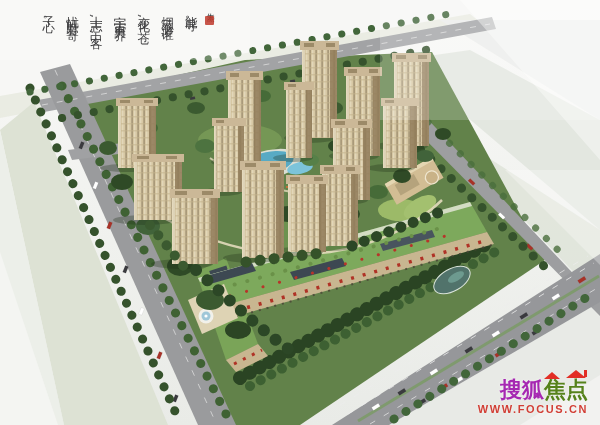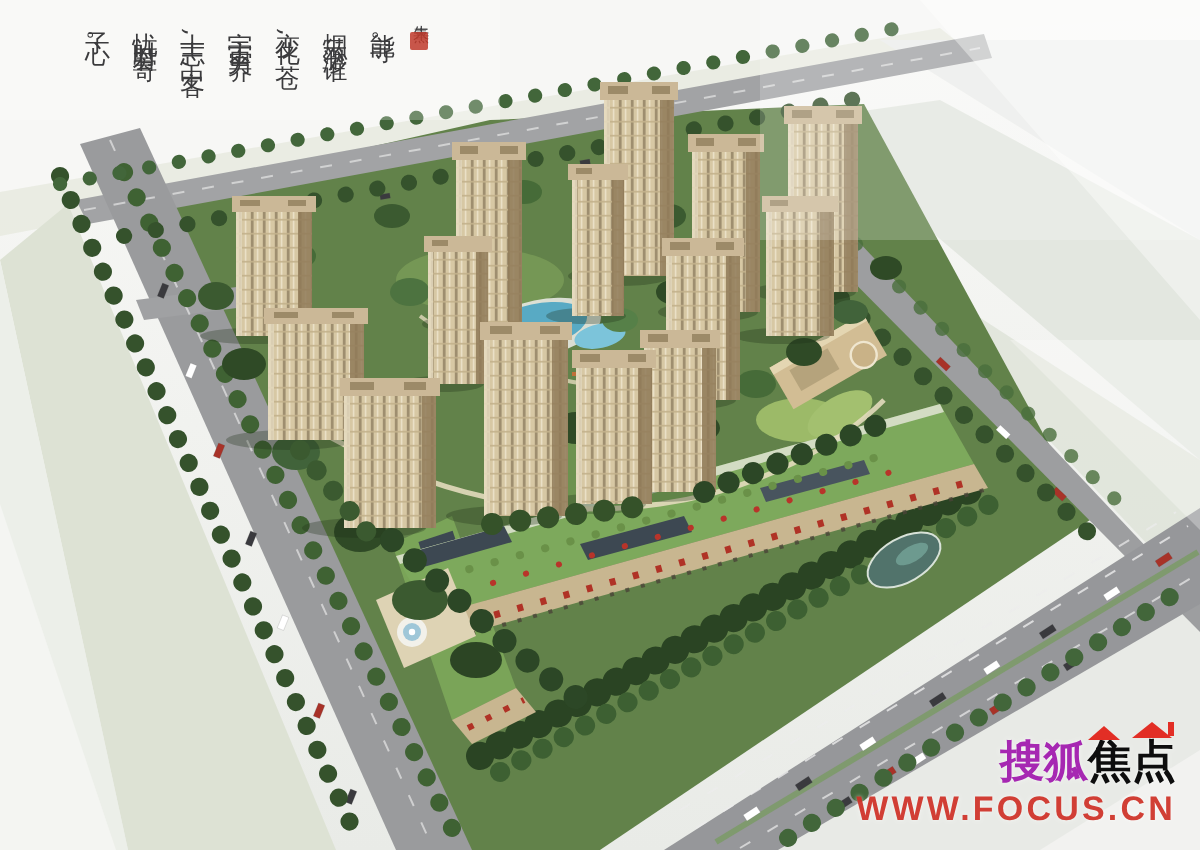--- a/index.html
+++ b/index.html
@@ -17,27 +17,27 @@
   .seal{display:inline-block;width:9px;height:9px;background:#c0392b;
         border-radius:1px;margin-top:4px;opacity:.85;}
 
   
   .watermark{position:absolute;right:12px;bottom:10px;text-align:right;
     font-family:"Liberation Sans",sans-serif;opacity:.94;}
   .wm-row{position:relative;display:inline-block;white-space:nowrap;
     font-weight:bold;font-size:22px;line-height:1;}
   .wm-sohu{color:#a21caf;text-shadow:0 0 2px #ffffffaa;}
   .wm-focus-wrap{position:relative;display:inline-block;padding-top:2px;}
-  .wm-focus{color:#000000;text-shadow:0 0 2px #ffffffaa;}
+  .wm-focus{color:#4d7c0f;text-shadow:0 0 2px #ffffffaa;}
   .roof{position:absolute;width:0;height:0;border-style:solid;
     border-color:transparent transparent #e2231a transparent;}
   .roof1{top:-5px;left:0;border-width:0 8px 7px 8px;}
   .roof2{top:-7px;left:22px;border-width:0 10px 8px 10px;}
   .chimney{position:absolute;top:-7px;left:40px;width:3px;height:7px;background:#e2231a;}
-  .wm-url{margin-top:2px;color:#d0342a;font-weight:bold;font-size:17px;
+  .wm-url{margin-top:2px;color:#d0342a;font-weight:bold;font-size:11px;
     letter-spacing:1.6px;text-shadow:0 0 2px #ffffffaa;}
 </style>
 </head>
 <body>
 
 <div class="stage">
 
 <svg width="600" height="425" viewBox="0 0 600 425">
   <defs>
     <linearGradient id="bgGrad" x1="0" y1="0" x2="0" y2="1">

